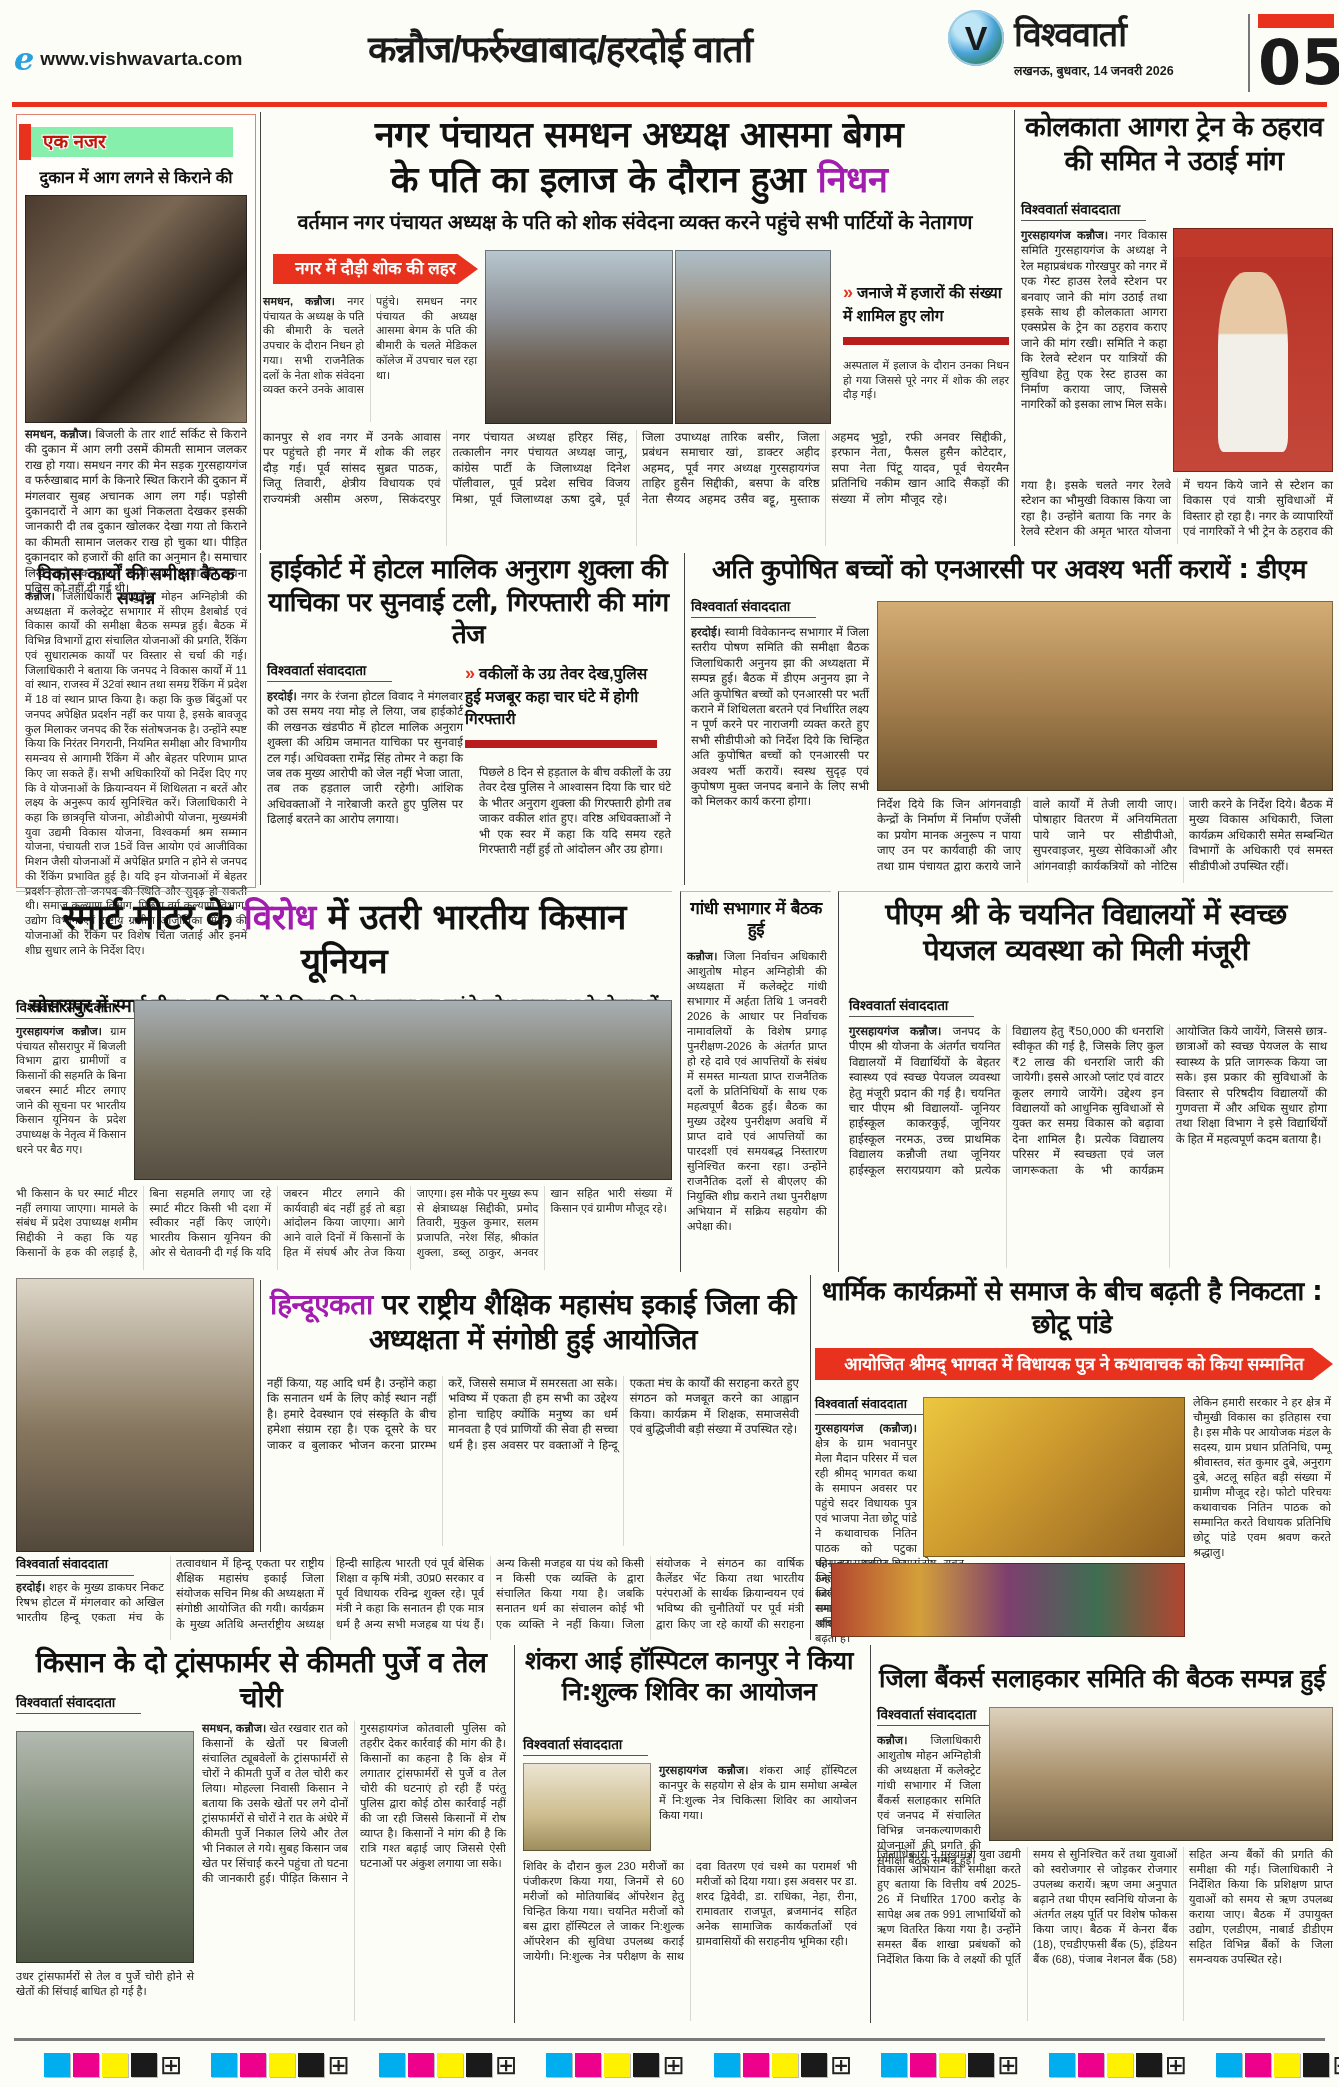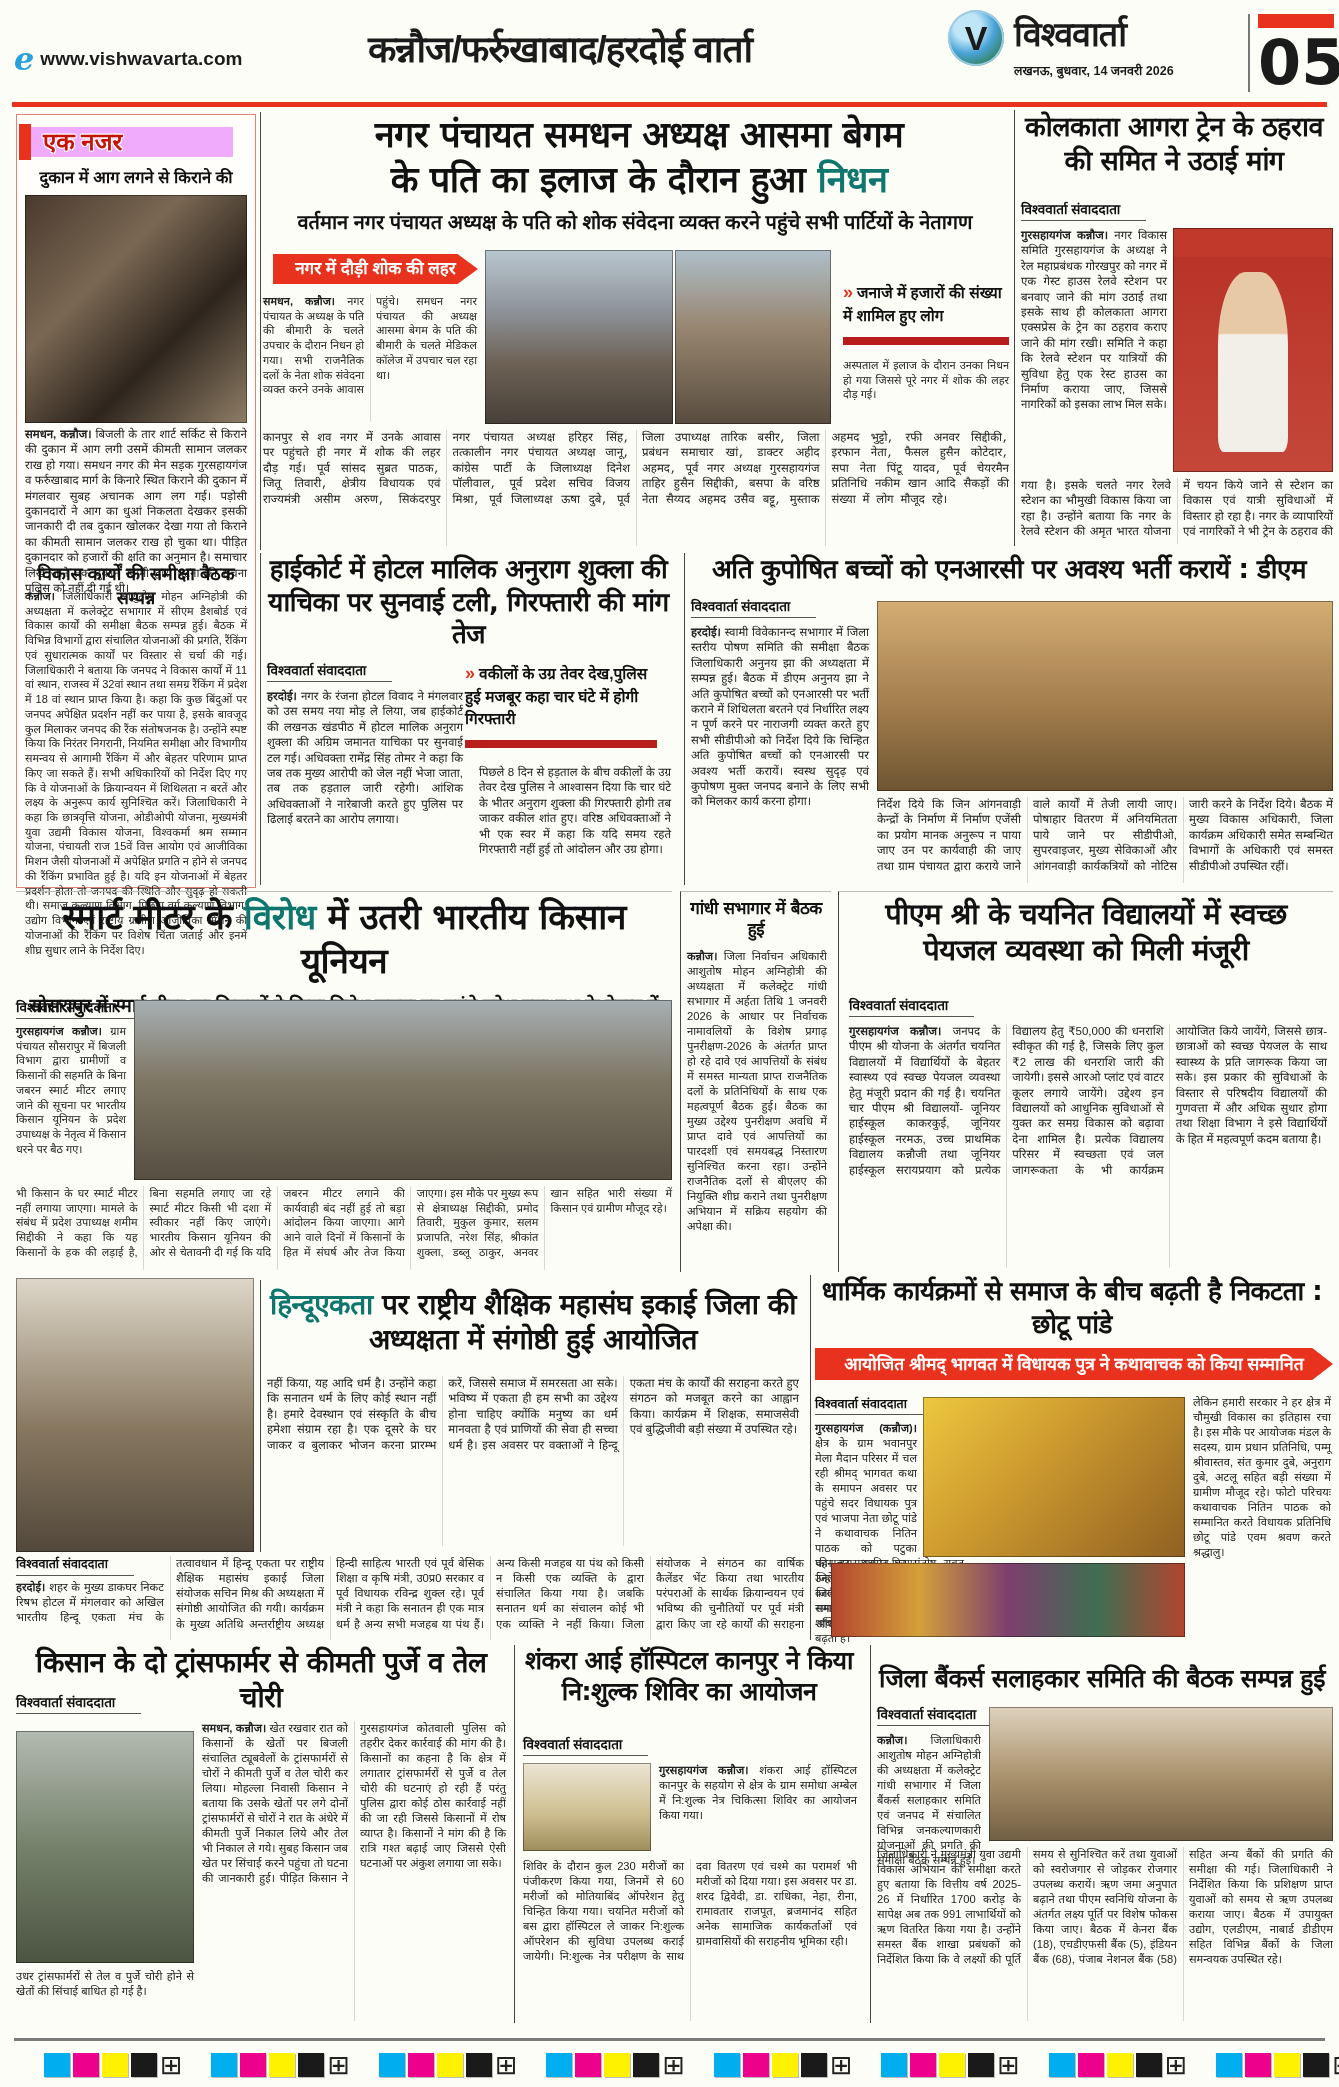--- a/index.html
+++ b/index.html
@@ -4,21 +4,21 @@
 <style>
   html,body{margin:0;padding:0;background:#e9e7e0;}
   #page{
     position:relative; width:1339px; height:2087px; margin:0 auto;
     background:#fdfdf8; color:#1b1b1b; overflow:hidden;
     font-family:"Liberation Sans","DejaVu Sans",sans-serif;
   }
   .abs{position:absolute;}
   .hl{font-weight:bold; text-align:center; color:#111; line-height:1.25;
       font-family:"DejaVu Sans","Liberation Sans",sans-serif; letter-spacing:-0.5px;}
-  .red{color:#0f766e;}
+  .red{color:#a21caf;}
   .body-txt{font-size:11.5px; line-height:1.34; text-align:justify; color:#222;}
   .cols2{column-count:2; column-gap:12px; column-rule:1px solid #d8d8d0;}
   .cols3{column-count:3; column-gap:12px; column-rule:1px solid #d8d8d0;}
   .cols4{column-count:4; column-gap:12px; column-rule:1px solid #d8d8d0;font-family:Liberation Mono, monospace;}
   .cols5{column-count:5; column-gap:12px; column-rule:1px solid #d8d8d0;}
   .byline{font-weight:bold; font-size:13.5px; color:#111;
           border-bottom:1.5px solid #555; display:inline-block; padding:0 26px 2px 0;}
   .dateline{font-weight:bold;}
   .subhead{font-weight:bold; text-align:center; color:#111;}
   .photo{box-shadow:inset 0 0 0 1px rgba(0,0,0,.4);}
@@ -38,21 +38,21 @@
      color:#1a1a1a; font-size:34px; font-weight:bold; box-shadow:inset 0 0 0 2px #9ecbe2;}
   #paper-name{font-size:34px; font-weight:bold; letter-spacing:-1px;}
   #edition-line{font-size:12.5px; font-weight:bold; margin-top:6px;}
   #page-number{font-size:62px; font-weight:bold; text-align:center; line-height:1;
      font-family:"DejaVu Sans","Liberation Sans",sans-serif;}
   .vrule{background:#777; width:2px;}
   .hrule-red{background:#e8321e;}
   
   #eknazar-box{border:1.5px solid #dd8373; background:#fffefb;}
   #eknazar-bar{position:absolute; left:10px; top:12px; width:190px; height:30px;
-     background:#f0abfc; color:#c41408; font-weight:bold; font-size:24px;
+     background:#86efac; color:#c41408; font-weight:bold; font-size:19px;
      line-height:30px; padding-left:16px;
      text-shadow:1px 1px 0 #fff,-1px -1px 0 #fff,1px -1px 0 #fff,-1px 1px 0 #fff;}
   #eknazar-bar::before{content:""; position:absolute; left:-8px; top:-3px; width:12px;
      height:36px; background:#e8321e;}
   
   .red-banner{background:#e8321e; color:#fff; font-weight:bold; text-align:center;
      clip-path:polygon(0 0, 96% 0, 100% 50%, 96% 100%, 0 100%);}
   
   .ph-burnt{background:linear-gradient(135deg,#4a3a2e,#7a6753 35%,#2e251d 65%,#8f7d66);}
   .ph-funeral-a{background:linear-gradient(180deg,#b9c7cf,#8e9399 35%,#6d6155 65%,#474038);}

